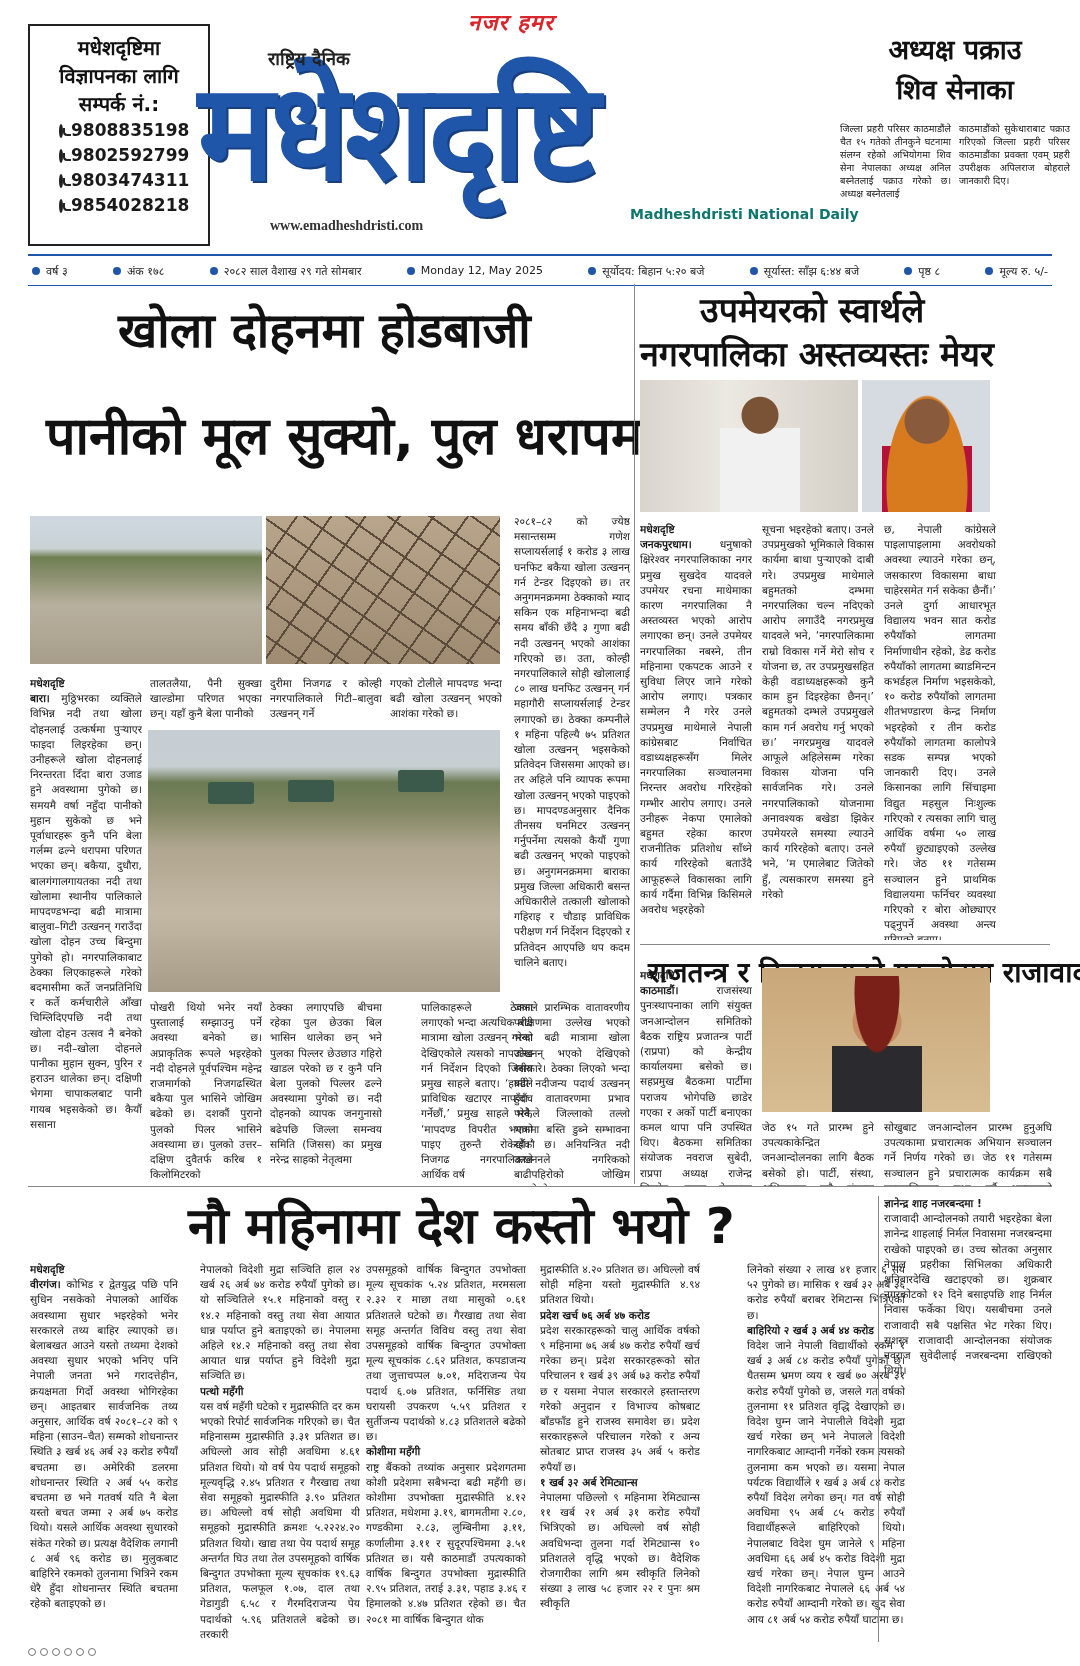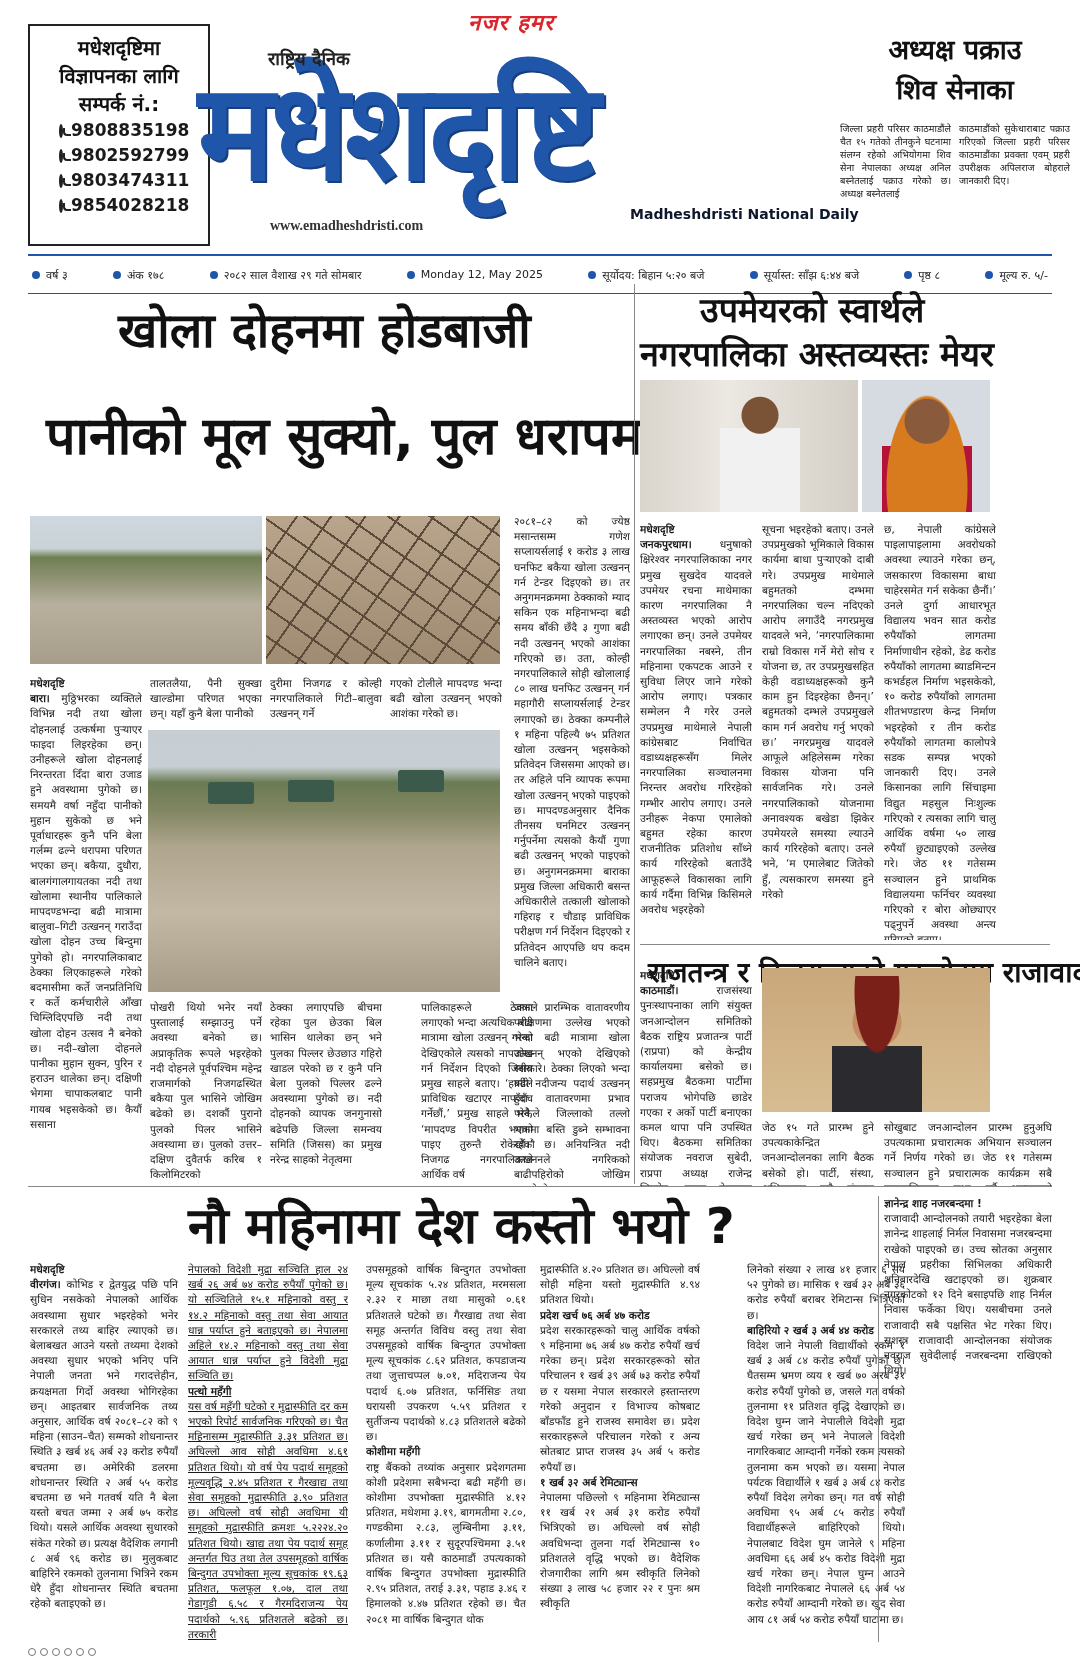--- a/index.html
+++ b/index.html
@@ -10,28 +10,28 @@
   .ad-box { position: absolute; left: 28px; top: 24px; width: 182px; height: 222px; border: 2px solid #222; padding: 8px 25px; }
   .ad-box .ad-line { font-weight: bold; font-size: 20px; text-align: center; line-height: 28px; color: #111; }
   .ad-box .phone { display: flex; align-items: center; font-weight: bold; font-size: 17px; line-height: 25px; margin-left: 4px; }
   .ad-box .phone .ph-icon { display: inline-block; width: 14px; height: 14px; border: 2px solid #222; border-radius: 50%; margin-right: 8px; position: relative; }
   .ad-box .phone .ph-icon::after { content: ""; position: absolute; left: 2px; top: 2px; width: 6px; height: 6px; border-left: 2px solid #222; border-bottom: 2px solid #222; border-radius: 0 0 0 4px; }
 
   .kicker { position: absolute; left: 468px; top: 6px; color: #d8262c; font-weight: bold; font-size: 22px; font-style: italic; letter-spacing: 1px; }
   .rastriya { position: absolute; left: 268px; top: 46px; font-size: 18px; font-weight: bold; color: #222; }
   .logo { position: absolute; left: 198px; top: 38px; width: 622px; height: 190px; color: #1f56a9; font-family: "DejaVu Sans", sans-serif; font-weight: bold; font-size: 128px; line-height: 190px; letter-spacing: -4px; text-shadow: 2px 2px 0 #173f7d; transform: scaleY(1.05); }
   .website { position: absolute; left: 270px; top: 218px; font-size: 14px; font-family: "Liberation Serif", serif; font-weight: bold; color: #333; }
-  .tagline { position: absolute; left: 630px; top: 206px; font-size: 14px; font-weight: bold; color: #0f172a; }
+  .tagline { position: absolute; left: 630px; top: 206px; font-size: 14px; font-weight: bold; color: #0f766e; }
 
   .side-news { position: absolute; left: 840px; top: 30px; width: 230px; }
   .side-news .headline { font-size: 27px; font-weight: bold; line-height: 40px; text-align: center; color: #111; }
   .side-news .cols { display: flex; gap: 8px; margin-top: 12px; font-size: 9.5px; line-height: 13px; color: #222; }
   .side-news .cols p { flex: 1; text-align: justify; }
 
-  .info-bar { position: absolute; left: 28px; top: 254px; width: 1024px; height: 40px; border-top: 2px solid #1f56a9; border-bottom: 1px solid #1f56a9; display: flex; align-items: center; justify-content: space-between; font-size: 11px; color: #222; padding: 0 4px; }
+  .info-bar { position: absolute; left: 28px; top: 254px; width: 1024px; height: 32px; border-top: 2px solid #1f56a9; border-bottom: 1px solid #1f56a9; display: flex; align-items: center; justify-content: space-between; font-size: 11px; color: #222; padding: 0 4px; }
   .info-bar .item { display: flex; align-items: center; white-space: nowrap; }
   .info-bar .dot { width: 8px; height: 8px; background: #1f56a9; border-radius: 50%; margin-right: 6px; display: inline-block; }
 
   .big-head { position: absolute; font-weight: bold; color: #111; white-space: nowrap; }
   .h-khola { left: 118px; top: 296px; font-size: 48px; }
   .h-pani { left: 46px; top: 398px; font-size: 52px; }
   .h-upmeyar1 { left: 700px; top: 286px; font-size: 34px; }
   .h-upmeyar2 { left: 640px; top: 330px; font-size: 34px; }
   .h-rajtantra { left: 648px; top: 952px; font-size: 28px; }
   .h-nau { left: 188px; top: 1190px; font-size: 50px; }
@@ -199,21 +199,21 @@
 
 <div class="rule-h" style="left:28px; top:1186px; width:1024px;"></div>
 
 <div class="big-head h-nau">नौ महिनामा देश कस्तो भयो ?</div>
 
 <div class="col" style="left:30px; top:1262px; width:148px; height:380px;">
   <span class="byline">मधेशदृष्टि</span><br>
   <span class="byline">वीरगंज।</span>
   <span>कोभिड र द्वेतयुद्ध पछि पनि सुधिन नसकेको नेपालको आर्थिक अवस्थामा सुधार भइरहेको भनेर सरकारले तथ्य बाहिर ल्याएको छ। बेलाबखत आउने यस्तो तथ्यमा देशको अवस्था सुधार भएको भनिए पनि नेपाली जनता भने गरादत्तेहीन, क्रयक्षमता गिर्दो अवस्था भोगिरहेका छन्। आइतबार सार्वजनिक तथ्य अनुसार, आर्थिक वर्ष २०८१–८२ को ९ महिना (साउन–चैत) सम्मको शोधनान्तर स्थिति ३ खर्ब ४६ अर्ब २३ करोड रुपैयाँ बचतमा छ। अमेरिकी डलरमा शोधनान्तर स्थिति २ अर्ब ५५ करोड बचतमा छ भने गतवर्ष यति नै बेला यस्तो बचत जम्मा २ अर्ब ७५ करोड थियो। यसले आर्थिक अवस्था सुधारको संकेत गरेको छ। प्रत्यक्ष वैदेशिक लगानी ८ अर्ब ९६ करोड छ। मुलुकबाट बाहिरिने रकमको तुलनामा भित्रिने रकम धेरै हुँदा शोधनान्तर स्थिति बचतमा रहेको बताइएको छ।</span>
 </div>
-<div class="col" style="left:188px; top:1262px; width:160px; height:380px;text-decoration:underline;">
+<div class="col" style="left:200px; top:1262px; width:160px; height:380px;">
   <span>नेपालको विदेशी मुद्रा सञ्चिति हाल २४ खर्ब २६ अर्ब ७४ करोड रुपैयाँ पुगेको छ। यो सञ्चितिले १५.१ महिनाको वस्तु र १४.२ महिनाको वस्तु तथा सेवा आयात धान्न पर्याप्त हुने बताइएको छ। नेपालमा अहिले १४.२ महिनाको वस्तु तथा सेवा आयात धान्न पर्याप्त हुने विदेशी मुद्रा सञ्चिति छ।</span><br>
   <span class="subhead">पत्थो महँगी</span><br>
   <span>यस वर्ष महँगी घटेको र मुद्रास्फीति दर कम भएको रिपोर्ट सार्वजनिक गरिएको छ। चैत महिनासम्म मुद्रास्फीति ३.३१ प्रतिशत छ। अघिल्लो आव सोही अवधिमा ४.६१ प्रतिशत थियो। यो वर्ष पेय पदार्थ समूहको मूल्यवृद्धि २.४५ प्रतिशत र गैरखाद्य तथा सेवा समूहको मुद्रास्फीति ३.९० प्रतिशत छ। अघिल्लो वर्ष सोही अवधिमा यी समूहको मुद्रास्फीति क्रमशः ५.२२२४.२० प्रतिशत थियो। खाद्य तथा पेय पदार्थ समूह अन्तर्गत घिउ तथा तेल उपसमूहको वार्षिक बिन्दुगत उपभोक्ता मूल्य सूचकांक १९.६३ प्रतिशत, फलफूल १.०७, दाल तथा गेडागुडी ६.५८ र गैरमदिराजन्य पेय पदार्थको ५.९६ प्रतिशतले बढेको छ। तरकारी</span>
 </div>
 <div class="col" style="left:366px; top:1262px; width:160px; height:380px;">
   <span>उपसमूहको वार्षिक बिन्दुगत उपभोक्ता मूल्य सूचकांक ५.२४ प्रतिशत, मरमसला २.३२ र माछा तथा मासुको ०.६१ प्रतिशतले घटेको छ। गैरखाद्य तथा सेवा समूह अन्तर्गत विविध वस्तु तथा सेवा उपसमूहको वार्षिक बिन्दुगत उपभोक्ता मूल्य सूचकांक ८.६२ प्रतिशत, कपडाजन्य तथा जुत्ताचप्पल ७.०१, मदिराजन्य पेय पदार्थ ६.०७ प्रतिशत, फर्निसिङ तथा घरायसी उपकरण ५.५९ प्रतिशत र सुर्तीजन्य पदार्थको ४.८३ प्रतिशतले बढेको छ।</span><br>
   <span class="subhead">कोशीमा महँगी</span><br>
   <span>राष्ट्र बैंकको तथ्यांक अनुसार प्रदेशगतमा कोशी प्रदेशमा सबैभन्दा बढी महँगी छ। कोशीमा उपभोक्ता मुद्रास्फीति ४.१२ प्रतिशत, मधेशमा ३.१९, बागमतीमा २.८०, गण्डकीमा २.८३, लुम्बिनीमा ३.११, कर्णालीमा ३.११ र सुदूरपश्चिममा ३.५१ प्रतिशत छ। यसै काठमाडौं उपत्यकाको वार्षिक बिन्दुगत उपभोक्ता मुद्रास्फीति २.९५ प्रतिशत, तराई ३.३१, पहाड ३.४६ र हिमालको ४.४७ प्रतिशत रहेको छ। चैत २०८१ मा वार्षिक बिन्दुगत थोक</span>
 </div>
 <div class="col" style="left:540px; top:1262px; width:160px; height:380px;">

